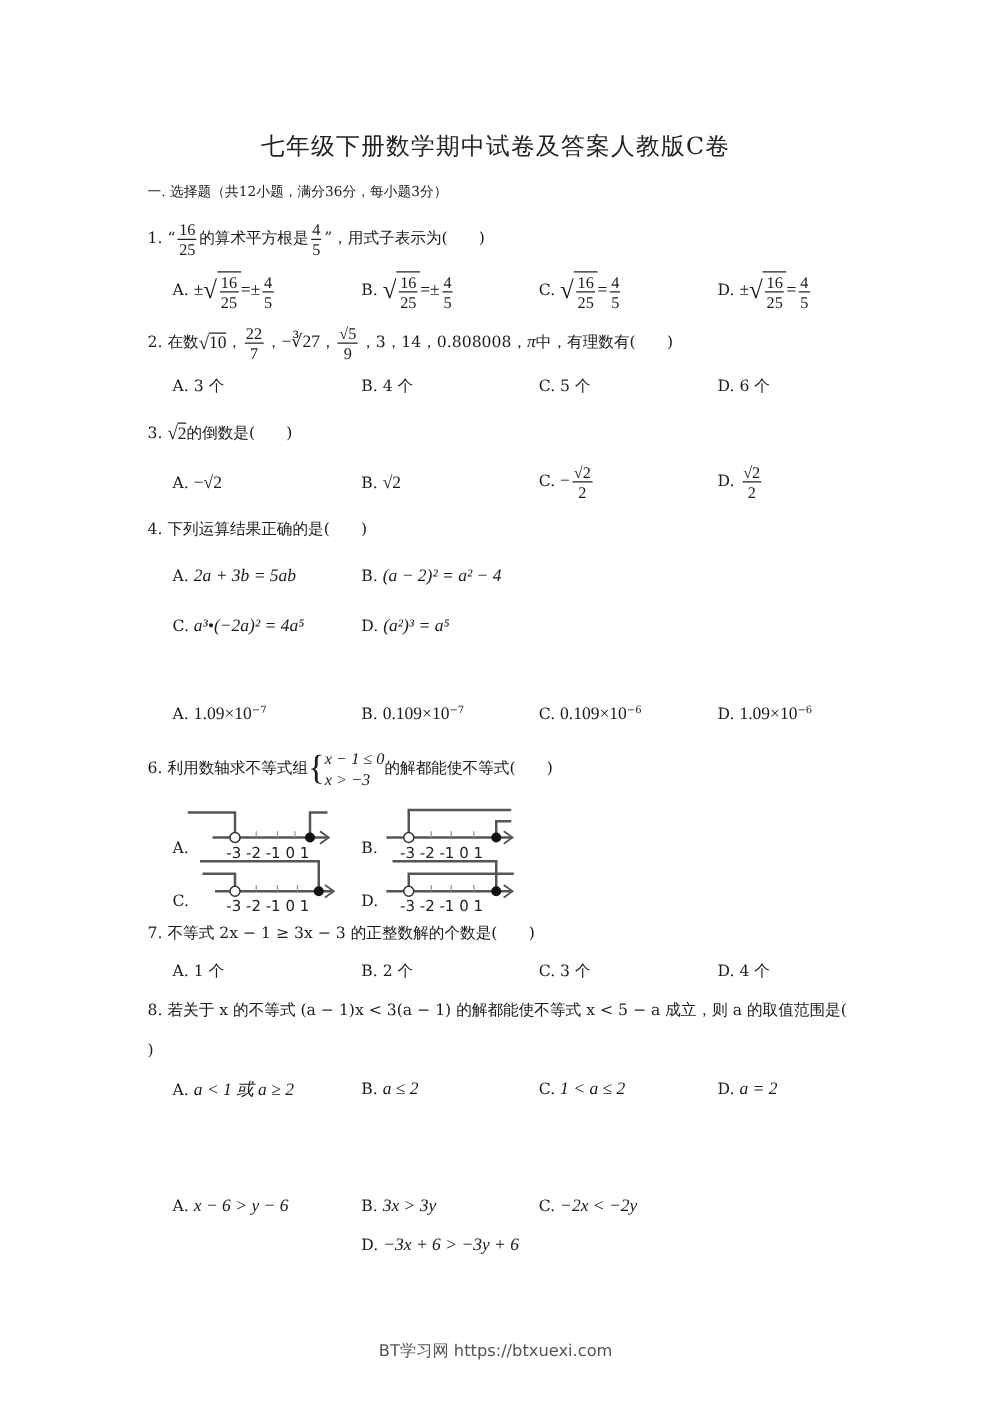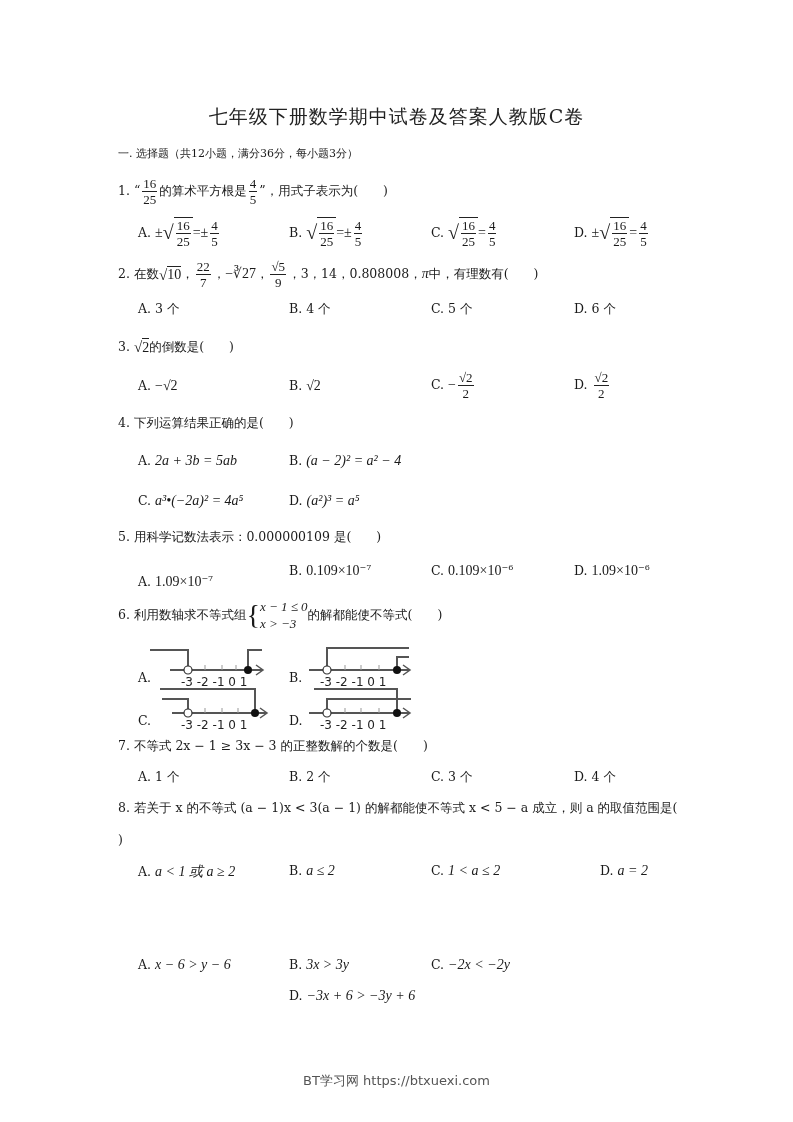--- a/index.html
+++ b/index.html
@@ -142,22 +142,21 @@
         <span class="n">√2</span>
         <span>2</span>
       </span></div>
 
   <div class="q" style="top:415px;"><span>4.</span> <span>下列运算结果正确的是(　　)</span></div>
   <div class="opt" style="top:453px;left:138px;"><span>A.</span> <span class="math">2a + 3b = 5ab</span></div>
   <div class="opt" style="top:453px;left:289px;"><span>B.</span> <span class="math">(a − 2)² = a² − 4</span></div>
   <div class="opt" style="top:493px;left:138px;"><span>C.</span> <span class="math">a³•(−2a)² = 4a⁵</span></div>
   <div class="opt" style="top:493px;left:289px;"><span>D.</span> <span class="math">(a²)³ = a⁵</span></div>
 
-  <div class="q" style="top:529px;"><span>5.</span> <span>用科学记数法表示：0.000000109 是(　　)</span></div>
-  <div class="opt" style="top:563px;left:138px;margin-top:11px;"><span>A.</span> <span class="num">1.09×10</span><sup>−7</sup></div>
+  <div class="opt" style="top:563px;left:138px;"><span>A.</span> <span class="num">1.09×10</span><sup>−7</sup></div>
   <div class="opt" style="top:563px;left:289px;"><span>B.</span> <span class="num">0.109×10</span><sup>−7</sup></div>
   <div class="opt" style="top:563px;left:431px;"><span>C.</span> <span class="num">0.109×10</span><sup>−6</sup></div>
   <div class="opt" style="top:563px;left:574px;"><span>D.</span> <span class="num">1.09×10</span><sup>−6</sup></div>
 
   <div class="q" style="top:598px;">
     <span>6.</span>
     <span>利用数轴求不等式组</span><span class="brace">{</span><span class="system">
         <span>x − 1 ≤ 0</span>
         <span>x &gt; −3</span>
       </span><span>的解都能使不等式(　　)</span>
@@ -223,21 +222,21 @@
   <div class="opt" style="top:769px;left:138px;"><span>A.</span> <span>1 个</span></div>
   <div class="opt" style="top:769px;left:289px;"><span>B.</span> <span>2 个</span></div>
   <div class="opt" style="top:769px;left:431px;"><span>C.</span> <span>3 个</span></div>
   <div class="opt" style="top:769px;left:574px;"><span>D.</span> <span>4 个</span></div>
 
   <div class="q" style="top:800px;"><span>8.</span> <span>若关于 x 的不等式 (a − 1)x &lt; 3(a − 1) 的解都能使不等式 x &lt; 5 − a 成立，则 a 的取值范围是(</span></div>
   <div class="q" style="top:832px;">)</div>
   <div class="opt" style="top:863px;left:138px;"><span>A.</span> <span class="math">a &lt; 1 或 a ≥ 2</span></div>
   <div class="opt" style="top:863px;left:289px;"><span>B.</span> <span class="math">a ≤ 2</span></div>
   <div class="opt" style="top:863px;left:431px;"><span>C.</span> <span class="math">1 &lt; a ≤ 2</span></div>
-  <div class="opt" style="top:863px;left:574px;margin-left:26px;"><span>D.</span> <span class="math">a = 2</span></div>
+  <div class="opt" style="top:863px;left:574px;"><span>D.</span> <span class="math">a = 2</span></div>
 
   <div class="opt" style="top:957px;left:138px;"><span>A.</span> <span class="math">x − 6 &gt; y − 6</span></div>
   <div class="opt" style="top:957px;left:289px;"><span>B.</span> <span class="math">3x &gt; 3y</span></div>
   <div class="opt" style="top:957px;left:431px;"><span>C.</span> <span class="math">−2x &lt; −2y</span></div>
   <div class="opt" style="top:988px;left:289px;"><span>D.</span> <span class="math">−3x + 6 &gt; −3y + 6</span></div>
 
   <div class="footer">BT学习网 https://btxuexi.com</div>
 </div>
 
 </body></html>

